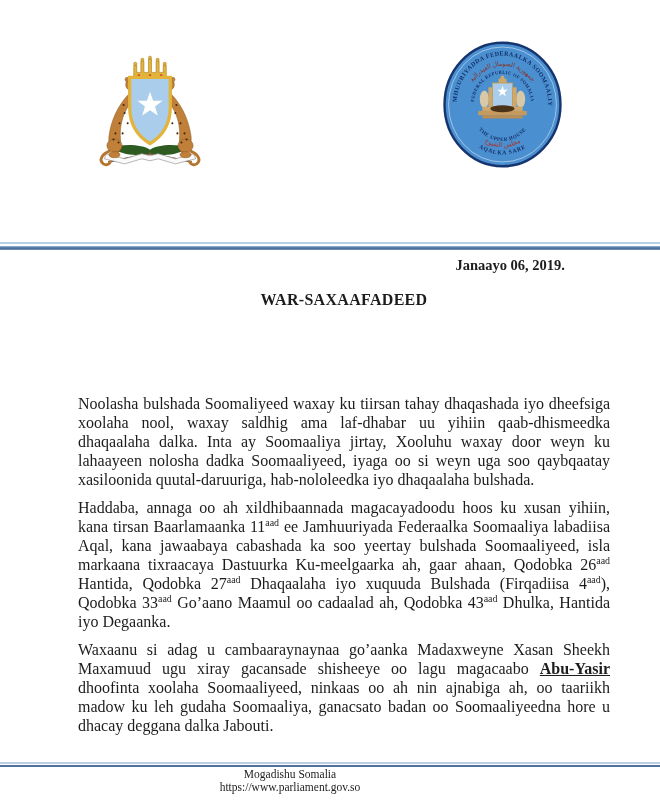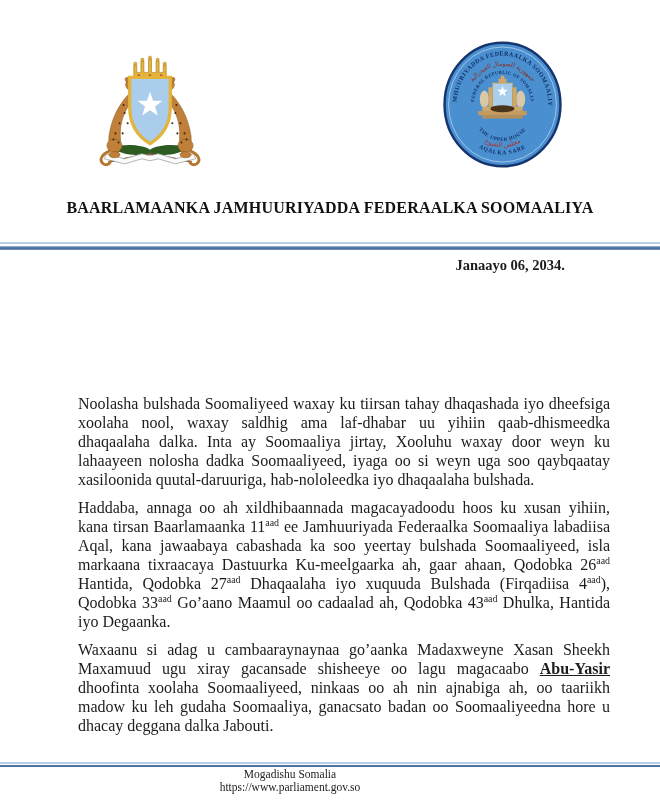--- a/index.html
+++ b/index.html
@@ -165,30 +165,30 @@
     </text>
     <text class="ar" font-size="6.2" fill="#b03024">
       <textPath href="#arcBotMid" startOffset="50%" text-anchor="middle">مجلس الشيوخ</textPath>
     </text>
     <text font-size="5.6" font-weight="bold" fill="#132f66" letter-spacing="0.8">
       <textPath href="#arcBotOut" startOffset="50%" text-anchor="middle">AQALKA SARE</textPath>
     </text>
   </svg>
 
   <div class="hdr">
-    <div>BAARLAMAANKA JAMHUURIYADDA FEDERAALKA SOOMAALIYA</div>
   </div>
 
   <div class="rule rule-top">
     <div class="r-thin"></div>
       <div class="r-thick"></div>
   </div>
 
-  <div class="date">Janaayo 06, 2034.</div>
-
+  <div class="date">Janaayo 06, 2019.</div>
+
+  <div class="war">WAR-SAXAAFADEED</div>
 
 
   <div class="body">
     <p>Noolasha bulshada Soomaliyeed waxay ku tiirsan tahay dhaqashada iyo dheefsiga xoolaha nool, waxay saldhig ama laf-dhabar uu yihiin qaab-dhismeedka dhaqaalaha dalka. Inta ay Soomaaliya jirtay, Xooluhu waxay door weyn ku lahaayeen nolosha dadka Soomaaliyeed, iyaga oo si weyn uga soo qaybqaatay xasiloonida quutal-daruuriga, hab-nololeedka iyo dhaqaalaha bulshada.</p>
     <p>Haddaba, annaga oo ah xildhibaannada magacayadoodu hoos ku xusan yihiin, kana tirsan Baarlamaanka 11<sup>aad</sup> ee Jamhuuriyada Federaalka Soomaaliya labadiisa Aqal, kana jawaabaya cabashada ka soo yeertay bulshada Soomaaliyeed, isla markaana tixraacaya Dastuurka Ku-meelgaarka ah, gaar ahaan, Qodobka 26<sup>aad</sup> Hantida, Qodobka 27<sup>aad</sup> Dhaqaalaha iyo xuquuda Bulshada (Firqadiisa 4<sup>aad</sup>), Qodobka 33<sup>aad</sup> Go’aano Maamul oo cadaalad ah, Qodobka 43<sup>aad</sup> Dhulka, Hantida iyo Degaanka.</p>
     <p>Waxaanu si adag u cambaaraynaynaa go’aanka Madaxweyne Xasan Sheekh Maxamuud ugu xiray gacansade shisheeye oo lagu magacaabo <b><u>Abu-Yasir</u></b> dhoofinta xoolaha Soomaaliyeed, ninkaas oo ah nin ajnabiga ah, oo taariikh madow ku leh gudaha Soomaaliya, ganacsato badan oo Soomaaliyeedna hore u dhacay deggana dalka Jabouti.</p>
   </div>
 
   <span class="stray">`</span>
 

